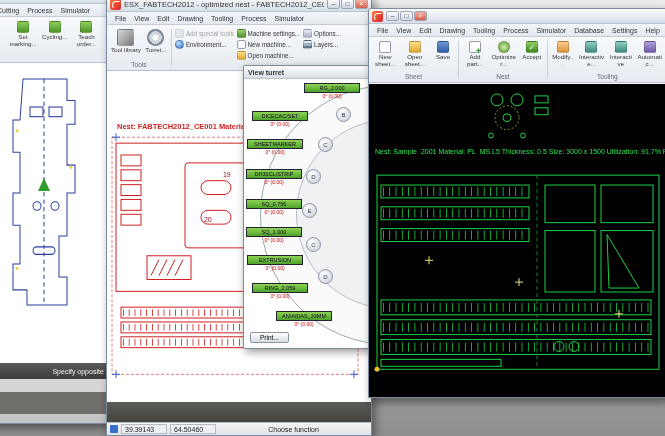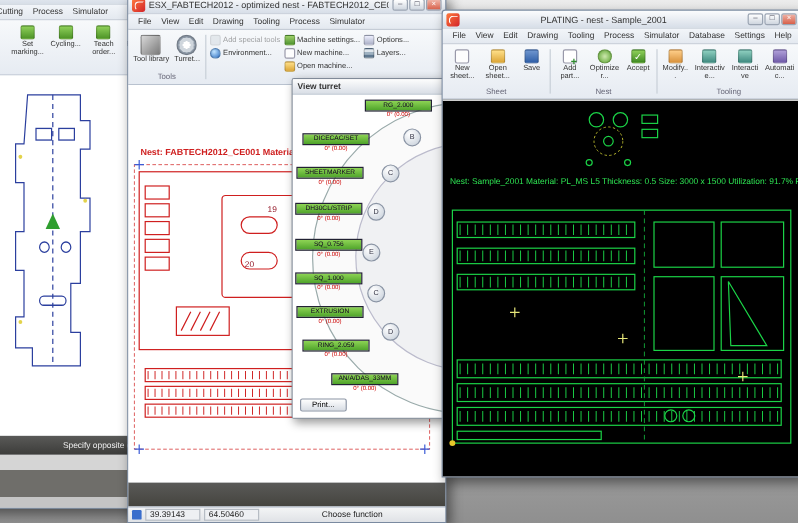--- a/index.html
+++ b/index.html
@@ -362,21 +362,20 @@
           </div>
         </div>
       <button class="printbtn" data-name="print-button">Print...</button>
     </div>
   </div>
 </div>
 
 <div class="win w3" data-name="window-plating-nest">
   <div class="titlebar" data-name="window3-titlebar">
     <span class="applogo" data-name="app-logo-icon"></span>
-    <span class="title" data-name="window3-title">PLATING - nest - Sample_2001</span>
     <span class="winbtns">
       <span class="wbtn min" data-name="minimize-icon"></span>
       <span class="wbtn max" data-name="maximize-icon"></span>
       <span class="wbtn cls" data-name="close-icon"></span>
     </span>
   </div>
   <div class="tabs" data-name="window3-ribbon-tabs">
 
   <span class="tab" data-name="ribbon-tab">File</span>
       <span class="tab" data-name="ribbon-tab">View</span>

